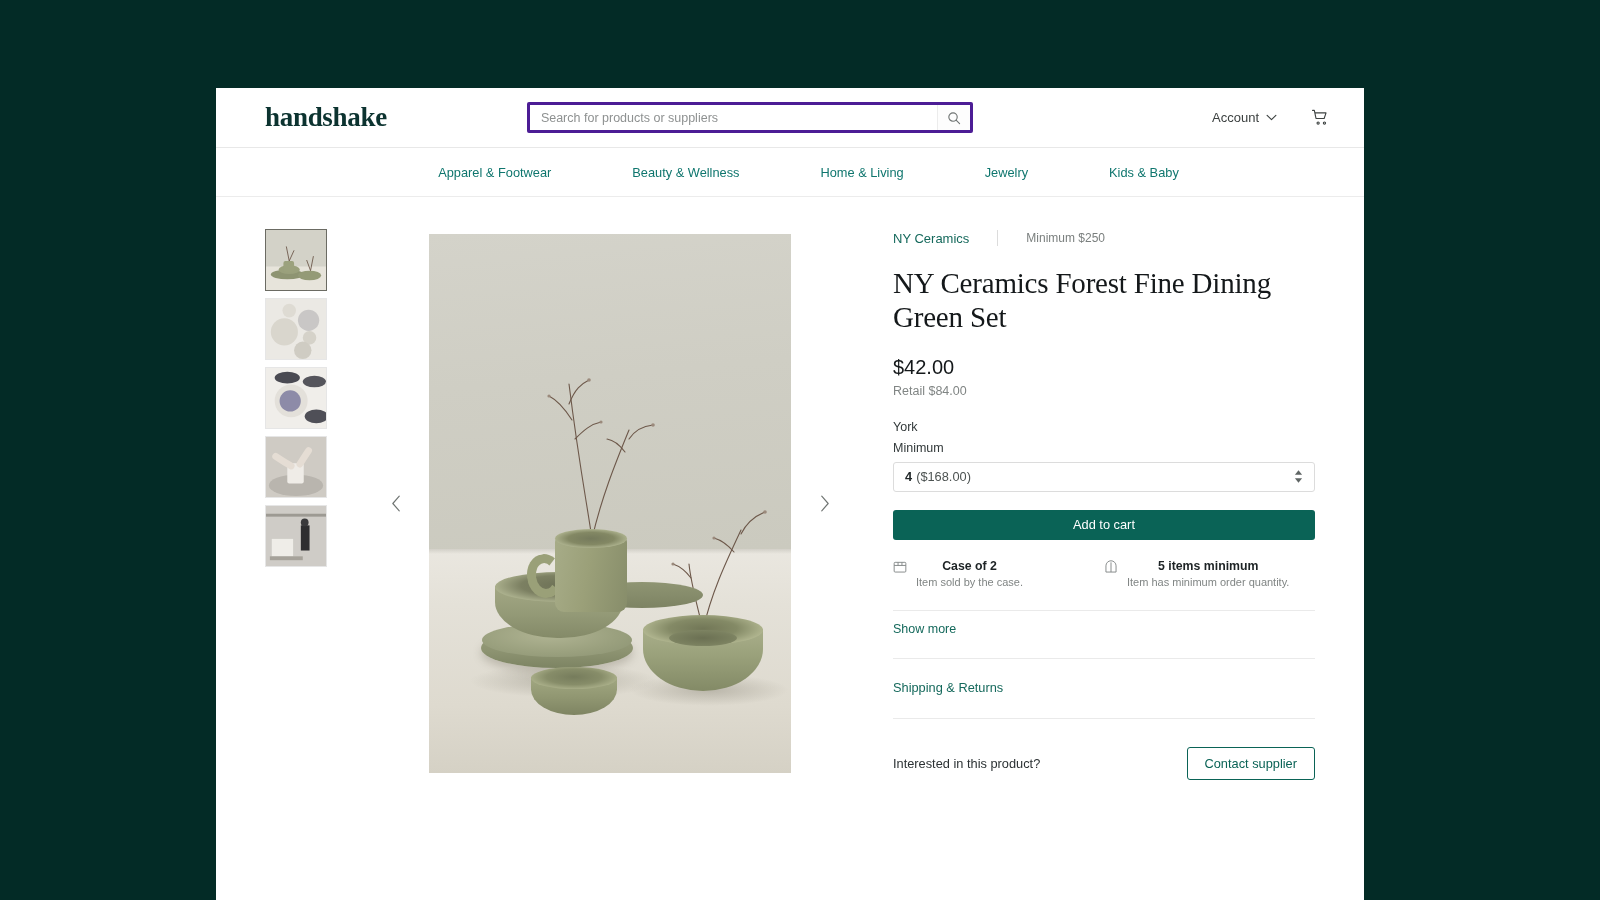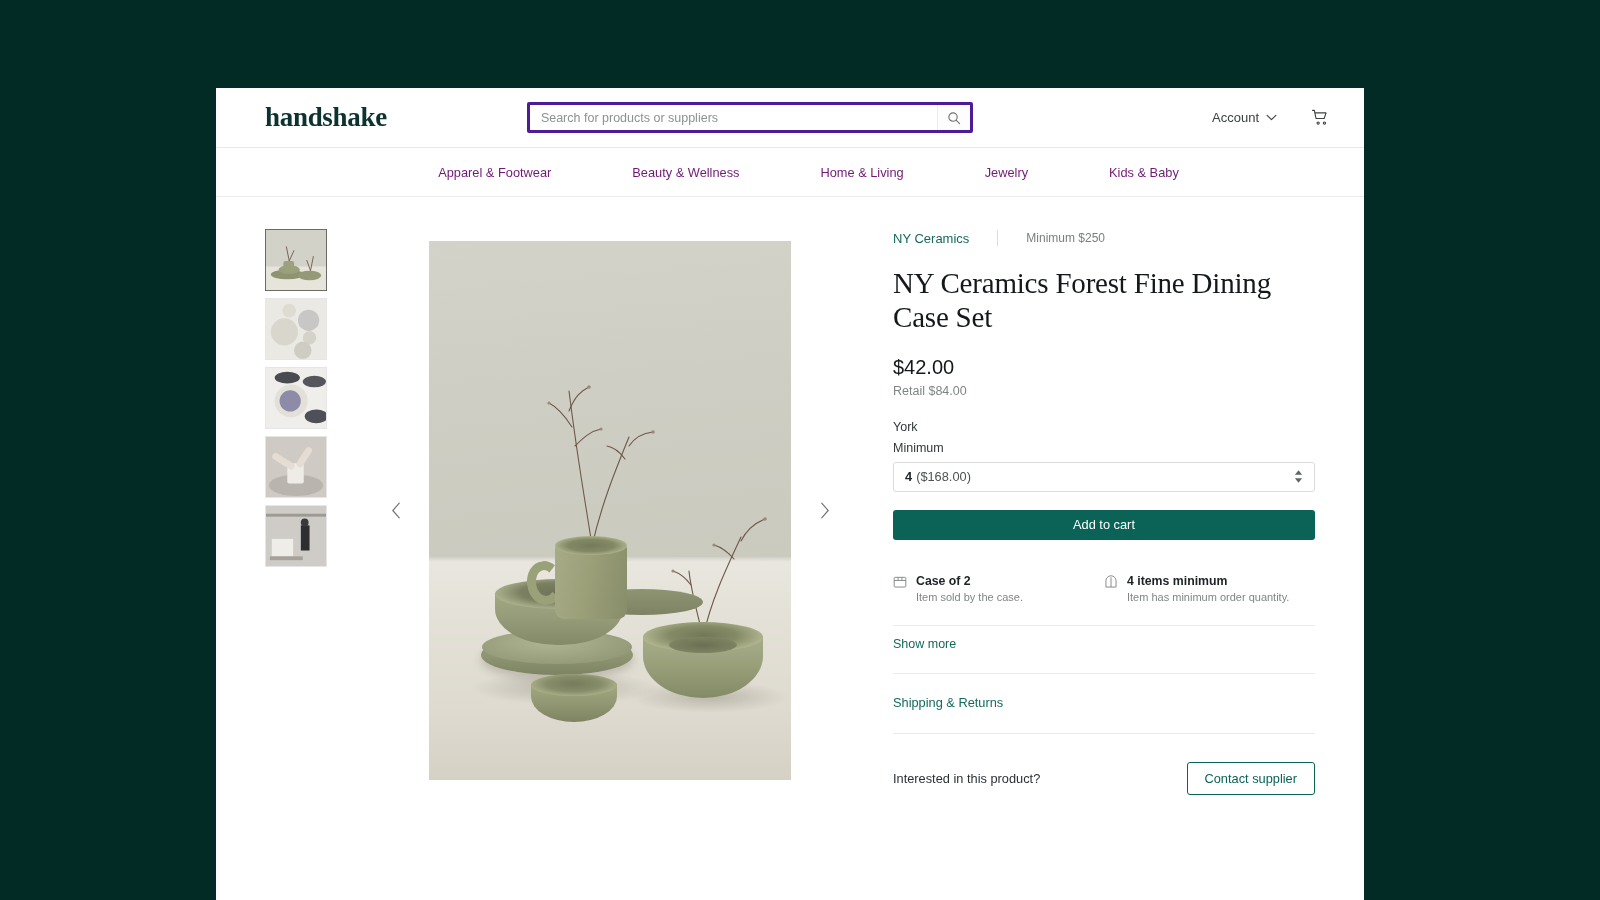--- a/index.html
+++ b/index.html
@@ -86,21 +86,21 @@
   #nav {
     height: 49px;
     border-bottom: 1px solid #ececec;
     display: flex;
     align-items: center;
     justify-content: center;
     gap: 44px;
   }
   .nav-item {
     font-size: 12.8px;
-    color: #701a75;
+    color: #0f766e;
     cursor: pointer;
     white-space: nowrap;
     margin-left: 37px;
   }
 
   
   #main {
     display: flex;
     padding: 30px 0 0 0;
   }
@@ -295,22 +295,23 @@
     border: none;
     border-radius: 3px;
     font-size: 12.8px;
     font-family: "Liberation Sans", sans-serif;
     cursor: pointer;
     margin-top: 4px;
   }
 
   #badges {
     display: flex;
-    margin-top: 34px;
+    margin-top: 19px;
     gap: 0;
+    text-align: center;
   }
   .badge { width: 50%; display: flex; gap: 9px; }
   .badge-icon { margin-top: 1px; flex: none; color: #707574; }
   .badge-title { font-size: 12.3px; font-weight: 700; color: #1d2325; margin-bottom: 3px; }
   .badge-sub { font-size: 11px; color: #808584; }
 
   .divider { height: 1px; background: #eaeaea; margin: 22px 0 0 0; }
 
   #desc {
     position: relative;
@@ -518,21 +519,21 @@
     </div>
 
     <div id="info">
 
       <div id="supplier-row">
         <div id="supplier-link">NY Ceramics</div>
         <div id="supplier-sep"></div>
         <div id="minimum">Minimum $250</div>
       </div>
 
-      <h1 id="title">NY Ceramics Forest Fine Dining Case Set</h1>
+      <h1 id="title">NY Ceramics Forest Fine Dining Green Set</h1>
 
       <div id="price">$42.00</div>
       <div id="retail">Retail $84.00</div>
 
       <div class="field-label">York</div>
 
       <div class="field-label">Minimum</div>
       <div class="select-box">
         <span class="qty-num">4</span>
         <span class="qty-price">($168.00)</span>
@@ -562,21 +563,21 @@
           </div>
         </div>
         <div class="badge">
           <span class="badge-icon">
             <svg width="14" height="14" viewBox="0 0 18 18" fill="none" stroke="#828786" stroke-width="1.2">
               <path d="M2.5 15.5 V7.5 a6.5 6.5 0 0 1 13 0 v8 z"></path>
               <line x1="9" y1="3" x2="9" y2="15.5"></line>
             </svg>
           </span>
           <div>
-            <div class="badge-title">4 items minimum</div>
+            <div class="badge-title">5 items minimum</div>
             <div class="badge-sub">Item has minimum order quantity.</div>
           </div>
         </div>
       </div>
 
       <div class="divider"></div>
 
       <div id="show-more">Show more</div>
 
       <div class="divider"></div>

